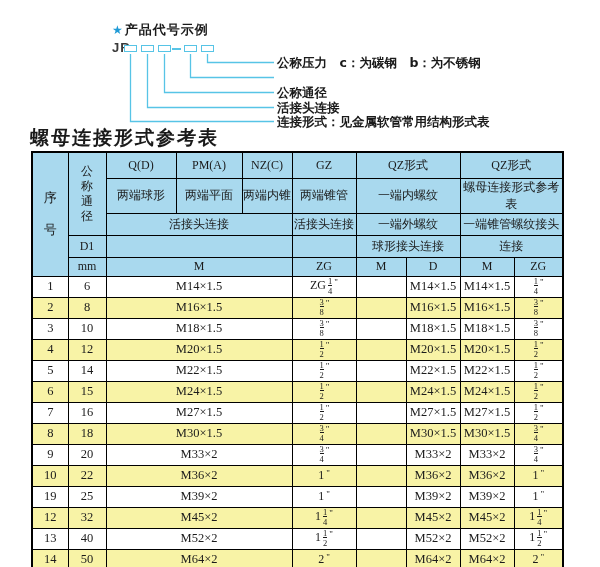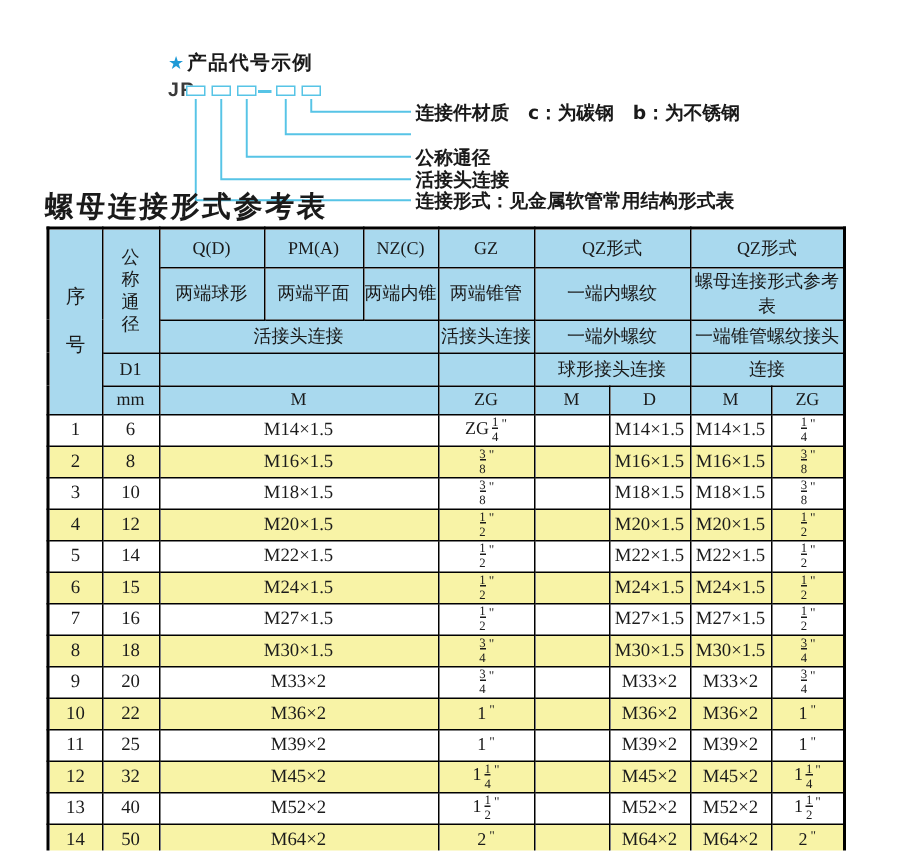--- a/index.html
+++ b/index.html
@@ -9,21 +9,21 @@
     --star-blue:#1f9ad6;
     --ink:#1a1a1a;
   }
   *{box-sizing:border-box;}
   html,body{margin:0;padding:0;}
   body{
     width:600px;height:567px;position:relative;background:#ffffff;
     font-family:"DejaVu Sans",sans-serif;color:var(--ink);
   }
   
-  .diagram{position:absolute;left:0;top:12px;width:600px;height:176px;}
+  .diagram{position:absolute;left:0;top:0;width:600px;height:176px;}
   .diagram-heading{position:absolute;left:112px;top:21px;font-size:13px;font-weight:bold;letter-spacing:1px;}
   .diagram-heading .star{color:var(--star-blue);font-size:12px;margin-right:1px;}
   .jr{position:absolute;left:112px;top:40px;font-size:13px;font-weight:bold;color:#3a3a3a;
       font-family:"Liberation Sans",sans-serif;letter-spacing:1px;}
   .codebox{position:absolute;top:45px;width:13px;height:7px;border:1.5px solid var(--accent-cyan);background:#fff;}
   .codedash{position:absolute;top:48px;left:172px;width:9px;height:2px;background:var(--accent-cyan);}
   .connector-svg{position:absolute;left:0;top:0;width:600px;height:152px;}
   .diagram-label{position:absolute;left:277px;font-size:12.5px;font-weight:bold;line-height:15px;white-space:nowrap;}
   
   .table-title{position:absolute;left:30px;top:125px;font-family:"DejaVu Serif",serif;
@@ -65,21 +65,21 @@
 
   <div class="jr">JR</div>
 
   <span class="codebox" style="left:124px"></span>
   <span class="codebox" style="left:141px"></span>
   <span class="codebox" style="left:158px"></span>
   <span class="codedash"></span>
   <span class="codebox" style="left:184px"></span>
   <span class="codebox" style="left:201px"></span>
 
-  <div class="diagram-label" style="top:55px">连接件材质　c：为碳钢　b：为不锈钢</div>
+  <div class="diagram-label" style="top:55px">公称压力　c：为碳钢　b：为不锈钢</div>
   <div class="diagram-label" style="top:85px">公称通径</div>
   <div class="diagram-label" style="top:100px">活接头连接</div>
   <div class="diagram-label" style="top:114px">连接形式：见金属软管常用结构形式表</div>
 </div>
 
 <div class="table-title">螺母连接形式参考表</div>
 
 <table class="ref">
   <colgroup>
     <col style="width:36px">
@@ -292,21 +292,21 @@
         <td>10</td>
         <td>22</td>
         <td colspan="3">M36×2</td>
         <td><span class="fw">1</span><span class="inch">"</span></td>
         <td></td>
         <td>M36×2</td>
         <td>M36×2</td>
         <td><span class="fw">1</span><span class="inch">"</span></td>
       </tr>
       <tr>
-        <td>11</td>
+        <td>19</td>
         <td>25</td>
         <td colspan="3">M39×2</td>
         <td><span class="fw">1</span><span class="inch">"</span></td>
         <td></td>
         <td>M39×2</td>
         <td>M39×2</td>
         <td><span class="fw">1</span><span class="inch">"</span></td>
       </tr>
       <tr class="yellow">
         <td>12</td>

